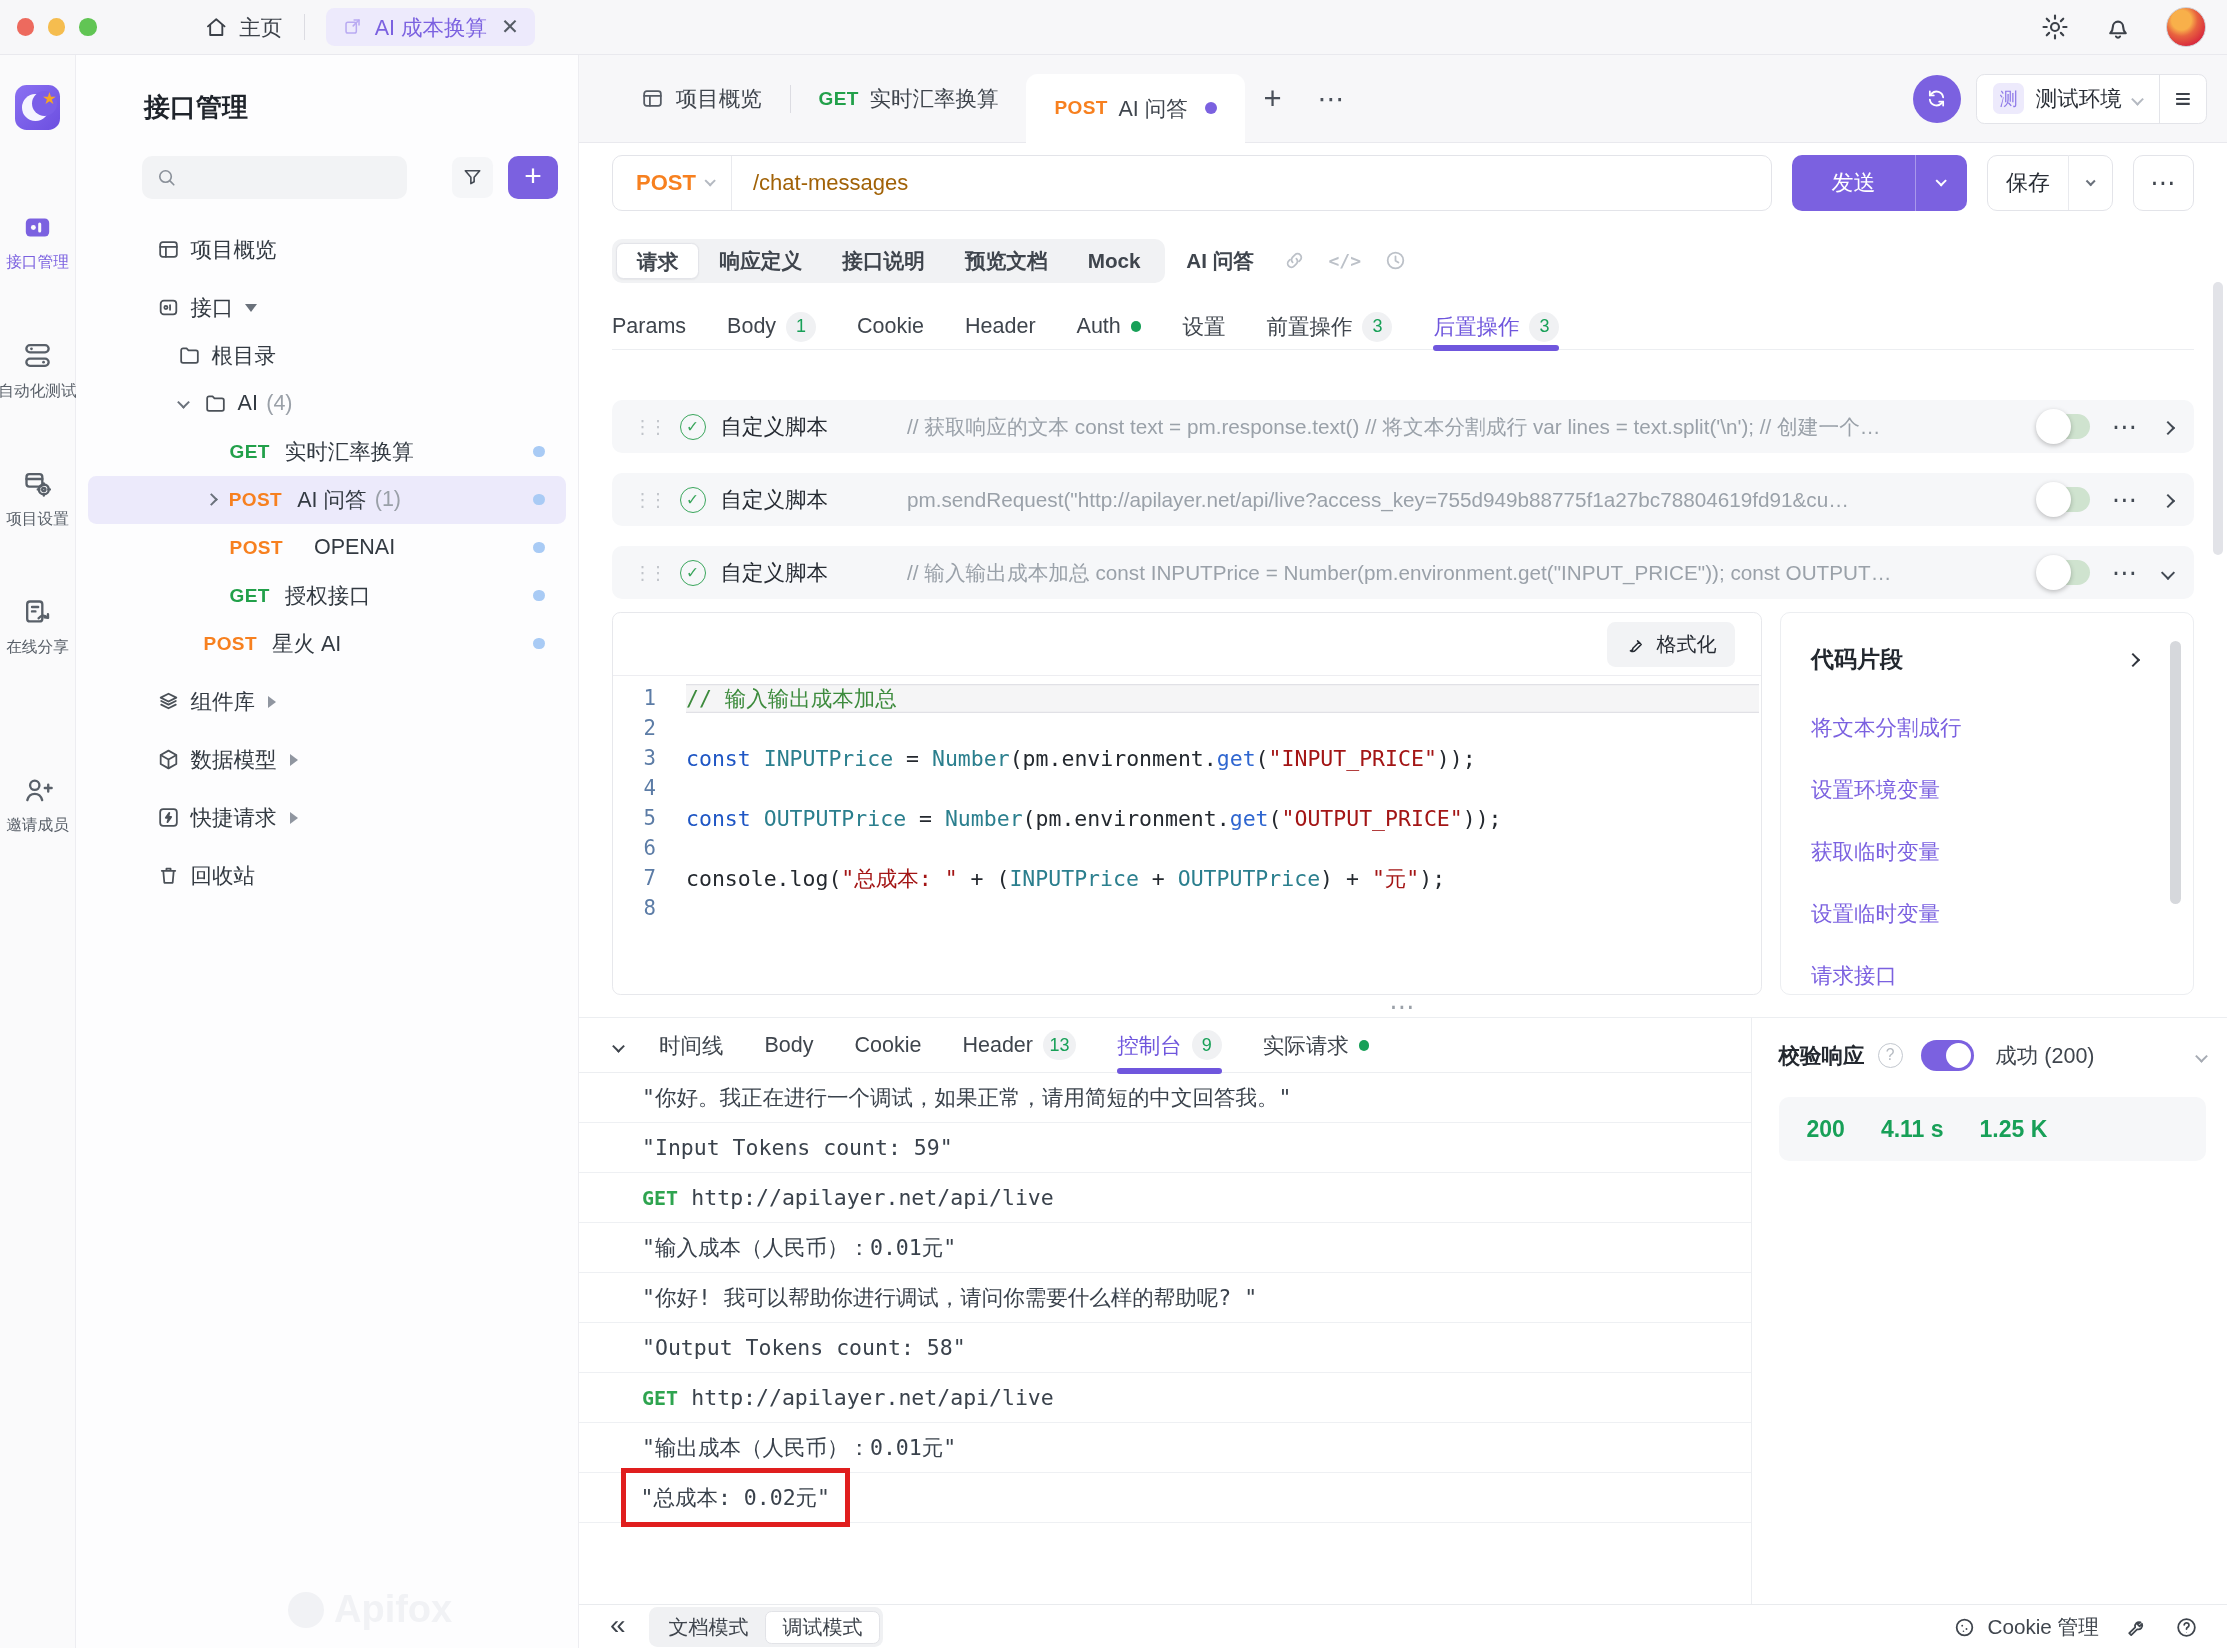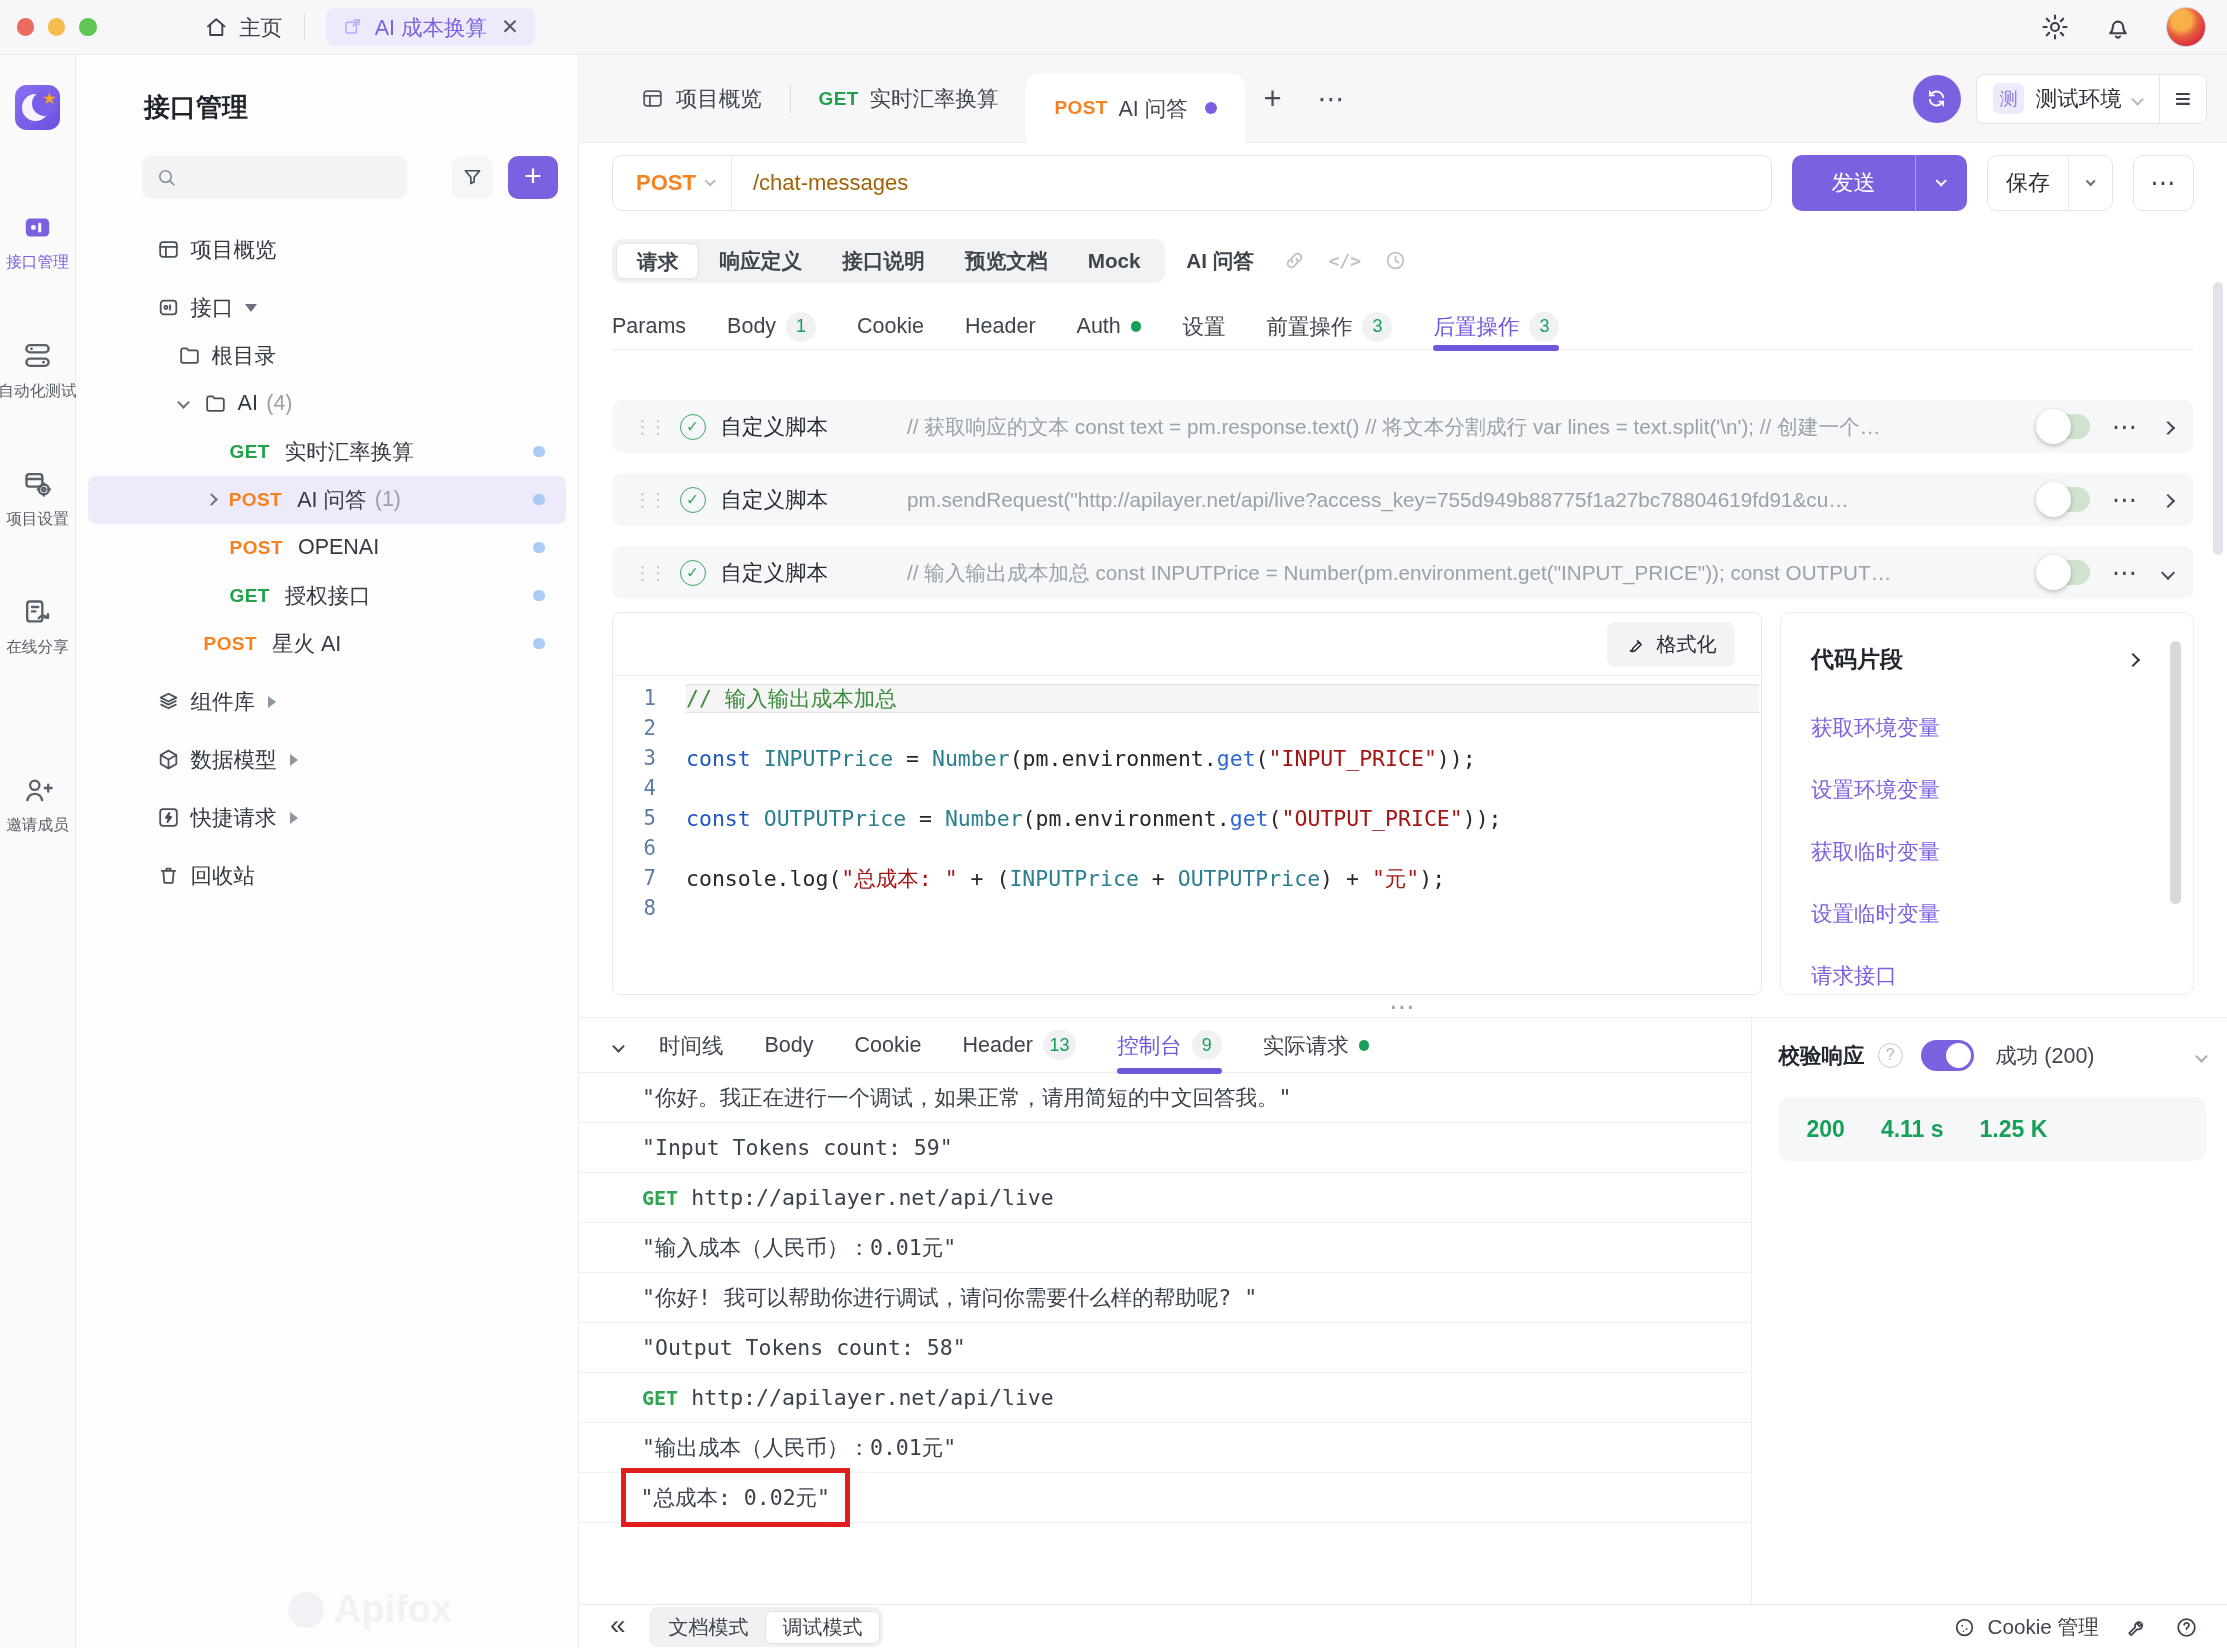--- a/index.html
+++ b/index.html
@@ -344,21 +344,21 @@
         </div>
         <div class="tree-row sel" style="padding-left: 119px;">
           <span class="chv right tree-caret"></span>
           <span class="mth m-post" style="margin-left: 0px;">POST</span>
           <span style="margin-left: 0px;">AI 问答</span>
           <span class="count">(1)</span>
           <span class="dot-blue"></span>
         </div>
         <div class="tree-row" style="padding-left: 142px;">
           <span class="mth m-post" style="margin-left: 0px;">POST</span>
-          <span style="margin-left: 0px;">OPENAI</span>
+          <span style="margin-left: 16px;">OPENAI</span>
           <span class="dot-blue"></span>
         </div>
         <div class="tree-row" style="padding-left: 142px;">
           <span class="mth m-get" style="margin-left: 0px;">GET</span>
           <span style="margin-left: 0px;">授权接口</span>
           <span class="dot-blue"></span>
         </div>
         <div class="tree-row" style="padding-left: 116px;">
           <span class="mth m-post" style="margin-left: 0px;">POST</span>
           <span style="margin-left: 0px;">星火 AI</span>
@@ -599,21 +599,21 @@
               <span class="ctext"></span>
             </div>
           </div>
       </div>
       <div class="snippets">
         <div class="sn-title">
           <span>代码片段</span>
           <span class="chv right"></span>
         </div>
         <div id="snippet-items">
-            <div class="sn-item">获取环境变量</div>
+            <div class="sn-item">将文本分割成行</div>
             <div class="sn-item">设置环境变量</div>
             <div class="sn-item">获取临时变量</div>
             <div class="sn-item">设置临时变量</div>
             <div class="sn-item">请求接口</div>
           </div>
         <div class="sn-scroll"></div>
       </div>
     </div>
 
     <div class="gapbar">⋯</div>

